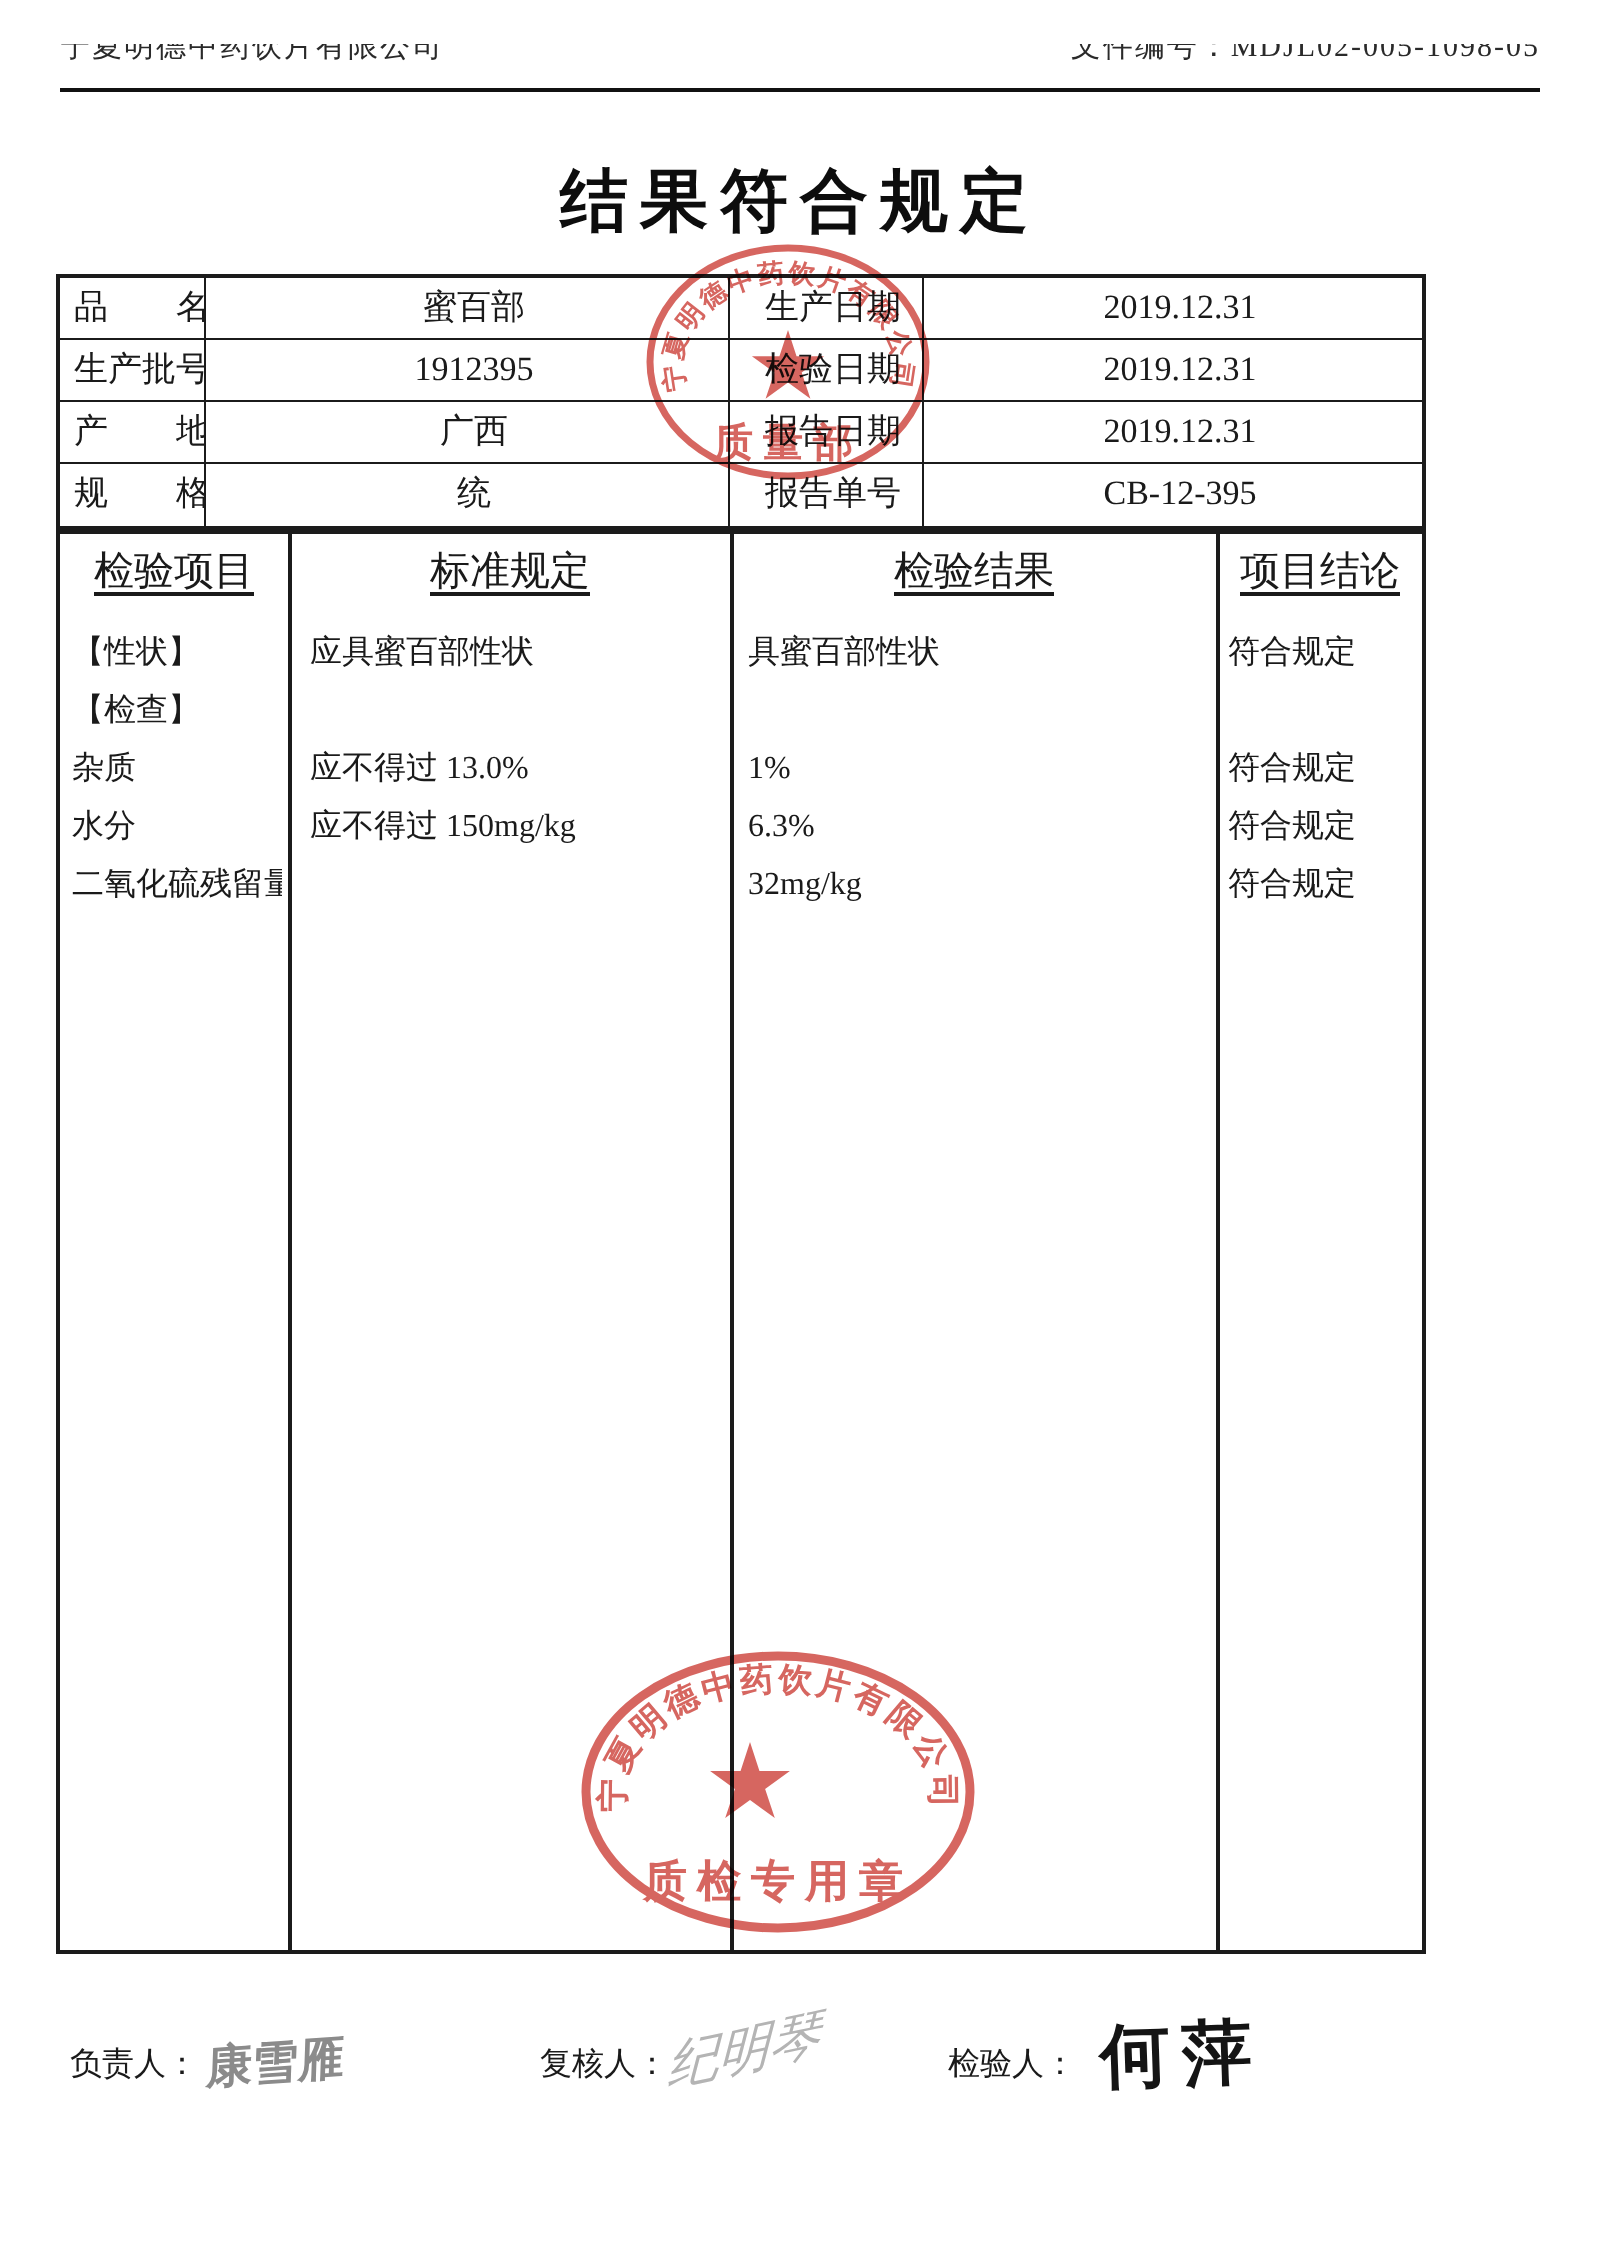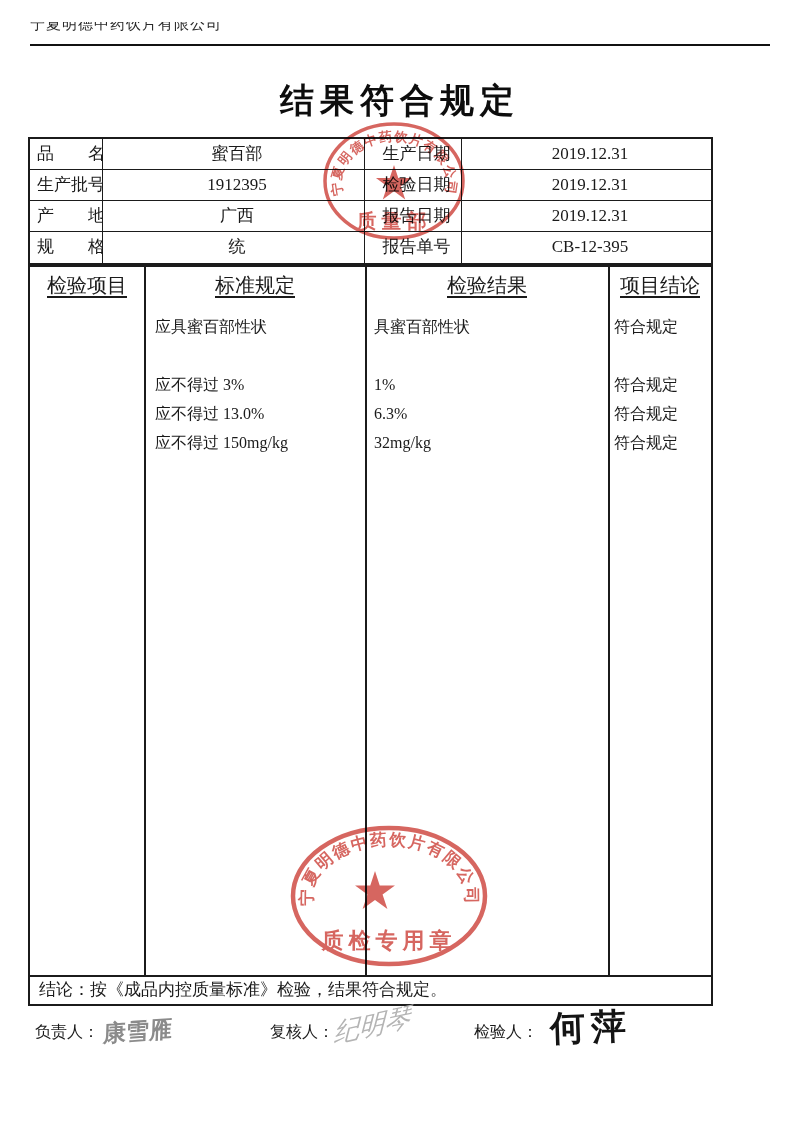--- a/index.html
+++ b/index.html
@@ -74,20 +74,21 @@
   .arc-text { font-family:"Liberation Serif","DejaVu Serif",serif; font-weight:bold; }
 </style>
 </head>
 <body>
 
 <div class="page">
 
   <div class="hdr-strip">
     <div class="hdr-inner">
       <span>宁夏明德中药饮片有限公司</span>
+      <span>文件编号：MDJL02-005-1098-05</span>
     </div>
   </div>
   <div class="top-rule"></div>
 
   <div class="title">结果符合规定</div>
 
   <div class="info-table">
     <div class="cell">品　　名</div>
     <div class="cell">蜜百部</div>
     <div class="cell">生产日期</div>
@@ -112,44 +113,49 @@
   <div class="main-table">
     <div class="vline" style="left:114px;"></div>
     <div class="vline" style="left:335px;"></div>
     <div class="vline" style="left:578px;"></div>
 
     <div class="col-head" style="left:6px;  width:102px;">检验项目</div>
     <div class="col-head" style="left:345px;width:224px;">检验结果</div>
     <div class="col-head" style="left:124px;width:202px;">标准规定</div>
     <div class="col-head" style="left:584px;width:92px;">项目结论</div>
 
+    <div class="tcol" style="left:6px; width:105px;">
+      <div class="ln">【性状】</div>
+      <div class="ln">【检查】</div>
+      <div class="ln">杂质</div>
+      <div class="ln">水分</div>
+      <div class="ln">二氧化硫残留量</div>
+    </div>
     <div class="tcol" style="left:125px; width:202px;">
       <div class="ln">应具蜜百部性状</div>
       <div class="ln"></div>
-      <div class="ln">应不得过 3%</div>
       <div class="ln">应不得过 13.0%</div>
       <div class="ln">应不得过 150mg/kg</div>
     </div>
     <div class="tcol" style="left:344px; width:224px;">
       <div class="ln">具蜜百部性状</div>
       <div class="ln"></div>
       <div class="ln">1%</div>
       <div class="ln">6.3%</div>
       <div class="ln">32mg/kg</div>
     </div>
     <div class="tcol" style="left:584px; width:96px;">
       <div class="ln">符合规定</div>
       <div class="ln"></div>
       <div class="ln">符合规定</div>
       <div class="ln">符合规定</div>
       <div class="ln">符合规定</div>
     </div>
   </div>
 
-  <div class="conclusion-row">结论：按《成品内控质量标准》检验，结果符合规定。</div>
 
   <div class="sig-label" style="left:35px;">负责人：</div>
   <div class="sig-name sig-1">康雪雁</div>
   <div class="sig-label" style="left:270px;">复核人：</div>
   <div class="sig-name sig-2">纪明琴</div>
   <div class="sig-label" style="left:474px;">检验人：</div>
   <div class="sig-name sig-3">何萍</div>
 
   <svg class="stamp stamp-top" width="154" height="130" viewBox="0 0 154 130">
     <ellipse class="ring" cx="77" cy="63" rx="69" ry="57" stroke-width="3.5"></ellipse>

